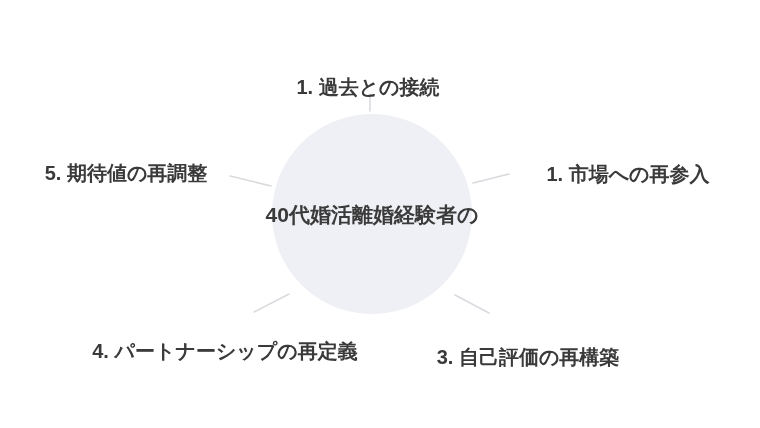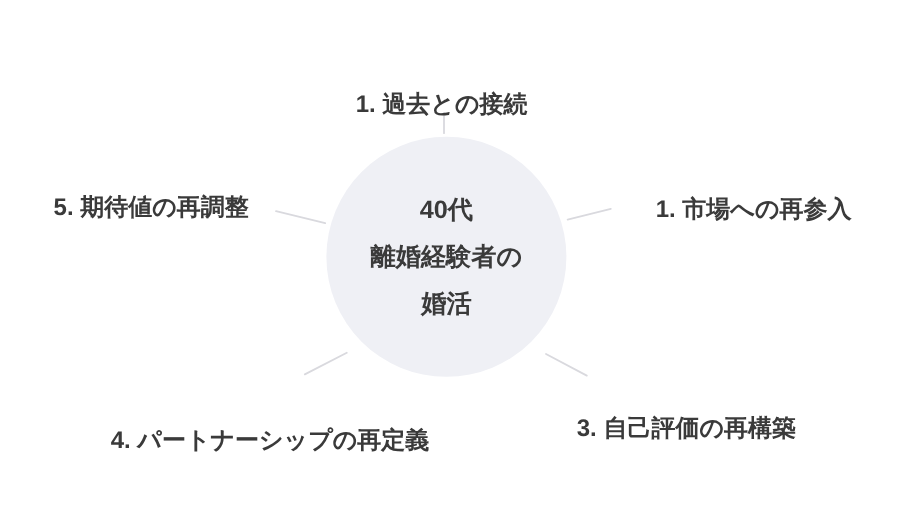--- a/index.html
+++ b/index.html
@@ -28,21 +28,20 @@
   }
   .center-circle {
     position: absolute;
     left: 272px;
     top: 114px;
     width: 200px;
     height: 200px;
     border-radius: 50%;
     background: var(--circle-fill, #eff0f5);
     display: flex;
-    flex-direction: column;
     align-items: center;
     justify-content: center;
   }
   .center-line {
     font-size: 21px;
     font-weight: 700;
     line-height: 39px;
     color: var(--ink, #3a3a3a);
     white-space: nowrap;
     text-align: center;
@@ -50,41 +49,41 @@
   .node-label {
     position: absolute;
     transform: translate(-50%, -50%);
     font-size: 20px;
     font-weight: 700;
     color: var(--ink, #3a3a3a);
     white-space: nowrap;
   }
   .node-1 { left: 368px; top: 63px; margin-top: 24px; }
   .node-2 { left: 628px; top: 174px; }
-  .node-3 { left: 572px; top: 357px; }
-  .node-4 { left: 225px; top: 367px; }
+  .node-3 { left: 528px; top: 357px; }
+  .node-4 { left: 225px; top: 351px; }
   .node-5 { left: 126px; top: 173px; text-align: right; }
 </style>
 </head>
 <body>
 
 <div class="canvas">
 
   <svg class="connectors" viewBox="0 0 760 428" xmlns="http://www.w3.org/2000/svg">
     <line x1="370" y1="94" x2="370" y2="111"></line>
     <line x1="473" y1="183" x2="509" y2="174"></line>
     <line x1="455" y1="295" x2="489" y2="313"></line>
     <line x1="289" y1="294" x2="254" y2="312"></line>
     <line x1="271" y1="186" x2="230" y2="176"></line>
   </svg>
 
   <div class="center-circle">
     <div class="center-line">40代</div>
+    <div class="center-line">婚活</div>
     <div class="center-line">離婚経験者の</div>
-    <div class="center-line">婚活</div>
   </div>
 
   <div class="node-label node-1">1. 過去との接続</div>
   <div class="node-label node-2">1. 市場への再参入</div>
   <div class="node-label node-3">3. 自己評価の再構築</div>
   <div class="node-label node-4">4. パートナーシップの再定義</div>
   <div class="node-label node-5">5. 期待値の再調整</div>
 
 </div>
 

